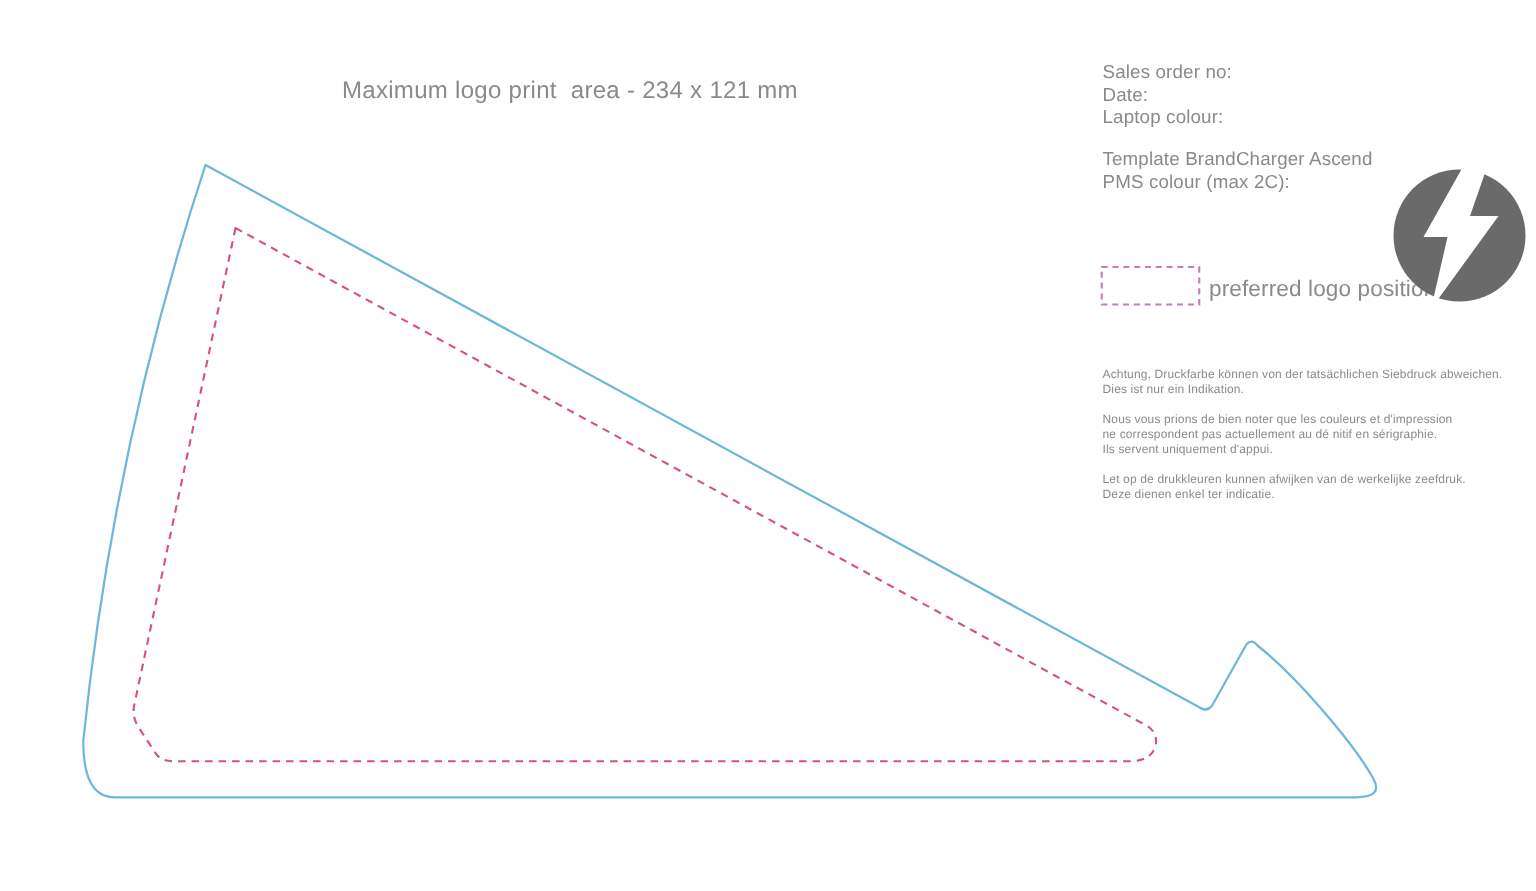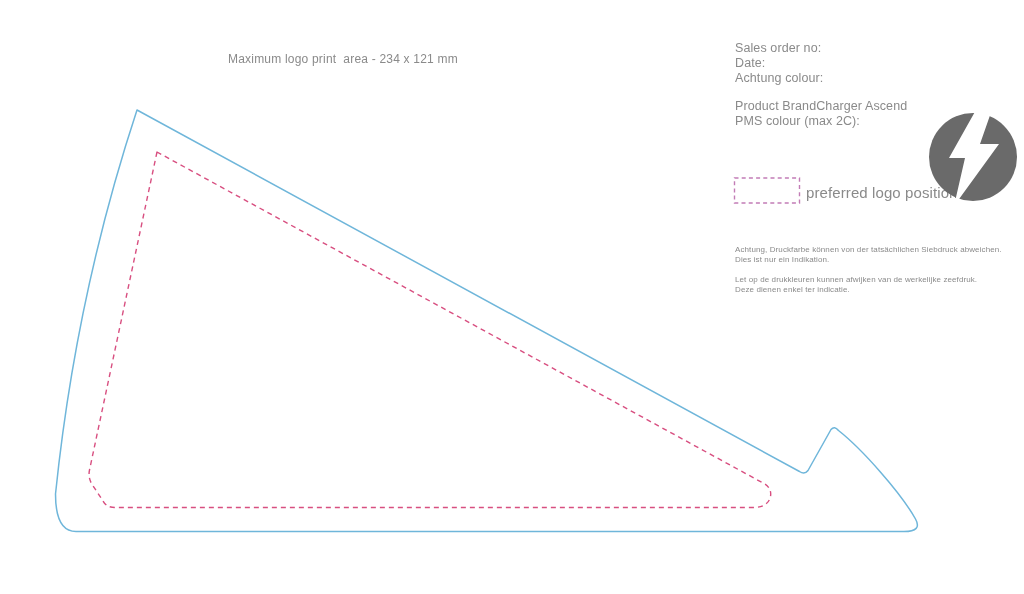--- a/index.html
+++ b/index.html
@@ -7,21 +7,21 @@
     position:relative;
     width:1024px;height:594px;
     background:#ffffff;
     font-family:"Liberation Sans", sans-serif;
     color:#8a8a8a;
     overflow:hidden;
   }
   .shape-svg{position:absolute;left:0;top:0;width:1024px;height:594px;}
   .print-area-title{
     position:absolute;left:228px;top:52px;
-    font-size:12px;letter-spacing:.2px;white-space:pre-wrap;
+    font-size:16px;letter-spacing:.2px;white-space:pre-wrap;
   }
   .order-block{
     position:absolute;left:735px;top:41px;
     font-size:12.5px;line-height:15px;letter-spacing:.1px;
   }
   .order-block .gap{height:13px;}
   .legend{position:absolute;left:733px;top:176px;width:260px;height:30px;}
   .legend svg{position:absolute;left:0;top:0;}
   .legend-label{position:absolute;left:73px;top:8px;font-size:15px;letter-spacing:.1px;}
   .disclaimers{
@@ -41,36 +41,39 @@
     <path d="M137 110 L799.5 471.5 Q804.5 475 808 470.5 L831 429.5 Q834.5 425.5 838.5 430.5 C862 449 901 493 915.5 519 Q922.5 531.5 904 531.5 L76 531.5 Q55.5 531.5 55.5 494 Q76 295 137 110 Z" fill="none" stroke-width="1.5" stroke-linejoin="round" stroke="#6fb6da"></path>
 
     <path d="M157 152 L89.5 470 Q88 477 91.5 483.5 L103 501 Q106.5 507.5 115 507.5 L753 507.5 Q768 507.5 770.5 496.5 Q772 487.5 763 483 Z" fill="none" stroke-width="1.4" stroke-dasharray="5 4" stroke-linejoin="round" stroke="#d84f80"></path>
   </svg>
 
   <div class="print-area-title">Maximum logo print  area - 234 x 121 mm</div>
 
   <div class="order-block">
     <div>Sales order no:</div>
     <div>Date:</div>
-    <div>Achtung colour:</div>
+    <div>Laptop colour:</div>
     <div class="gap"></div>
-    <div>Product BrandCharger Ascend</div>
+    <div>Template BrandCharger Ascend</div>
     <div>PMS colour (max 2C):</div>
   </div>
 
   <div class="legend">
     <svg width="70" height="30" viewBox="0 0 70 30" aria-hidden="true">
       <rect x="1.5" y="2" width="65" height="25" fill="none" stroke-width="1.4" stroke-dasharray="4 3.2" stroke="#c27cb6"></rect>
     </svg>
     <span class="legend-label">preferred logo position</span>
   </div>
 
   <div class="disclaimers">
     <p>Achtung, Druckfarbe können von der tatsächlichen Siebdruck abweichen.
 Dies ist nur ein Indikation.</p>
+    <p>Nous vous prions de bien noter que les couleurs et d'impression
+ne correspondent pas actuellement au dé nitif en sérigraphie.
+Ils servent uniquement d'appui.</p>
     <p>Let op de drukkleuren kunnen afwijken van de werkelijke zeefdruk.
 Deze dienen enkel ter indicatie.</p>
   </div>
 
   <svg class="logo" viewBox="0 0 98 114" aria-hidden="true">
     <circle cx="48" cy="59" r="44" fill="#6a6a6a"></circle>
     <polygon points="56,3 24,60 40,60 29,108 74,46 55,46 70,3" fill="#ffffff"></polygon>
   </svg>
 
 </div>

